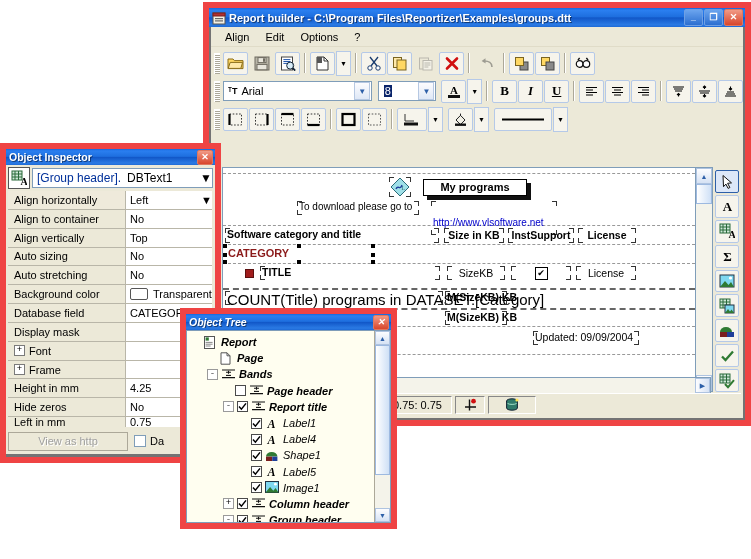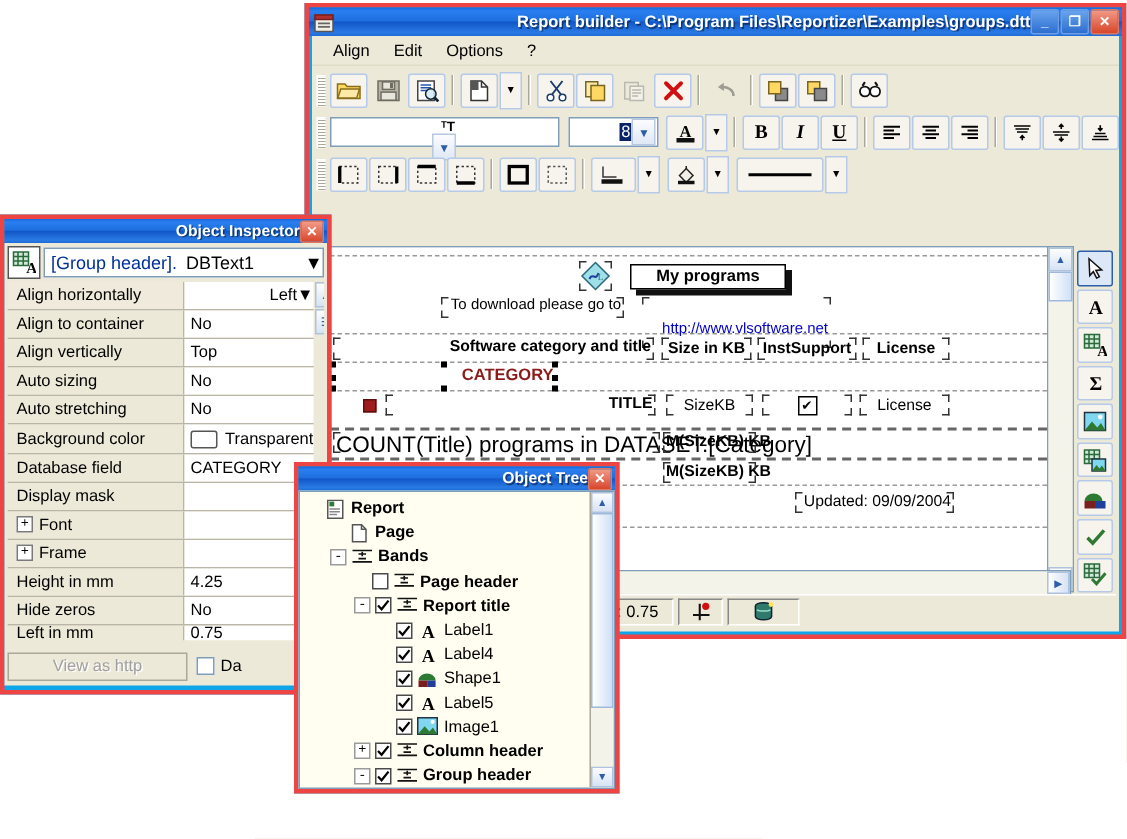--- a/index.html
+++ b/index.html
@@ -5,21 +5,21 @@
   html,body{margin:0;padding:0;}
   body{
     width:751px;height:559px;overflow:hidden;position:relative;
     background:#ffffff;
     font-family:"Liberation Sans", sans-serif;
     font-size:11px;color:#000;
     -webkit-font-smoothing:none;
   }
   
   .win{position:absolute;box-sizing:border-box;}
-  .win-frame{background:#0ea5e9;border:3px solid #ef4444;text-align:right;}
+  .win-frame{background:#737373;border:6px solid #ef4444;}
   .titlebar{
     height:19px;display:flex;align-items:center;
     background:linear-gradient(to bottom,#1667dd 0%,#2a7ff0 12%,#1e6fdf 46%,#1157c8 52%,#2a7ae4 88%,#1e6ad6 100%);
     padding:0 2px 0 3px;color:#fff;font-weight:bold;font-size:11px;
     white-space:nowrap;overflow:hidden;
   }
   .titlebar.small{height:16px;font-size:10.5px;}
   .title-text{flex:1;overflow:hidden;text-overflow:clip;white-space:nowrap;
     text-shadow:1px 1px 0 rgba(0,0,0,.45);}
   .tb-icon{width:14px;height:14px;margin-right:3px;flex:0 0 auto;}
@@ -150,21 +150,21 @@
   .oi-foot{height:22px;display:flex;align-items:center;gap:6px;padding-top:3px;}
   .btn-form{width:120px;height:19px;border:1px solid #aca899;background:#ece9d8;
             color:#a0a0a0;font-size:11px;display:flex;align-items:center;justify-content:center;
             box-sizing:border-box;text-shadow:1px 1px 0 #fff;}
   .cb{width:12px;height:12px;border:1px solid #7f9db9;background:#fff;box-sizing:border-box;
       display:inline-flex;align-items:center;justify-content:center;flex:0 0 auto;}
   .swatch{width:16px;height:10px;border:1px solid #555;background:#fff;margin-right:5px;
           border-radius:2px;flex:0 0 auto;}
 
   
-  #objtree{left:196px;top:308px;width:217px;height:221px;}
+  #objtree{left:180px;top:308px;width:217px;height:221px;font-style:italic;}
   #ot-body{background:#fffef0;height:calc(100% - 16px);box-sizing:border-box;
            border:1px solid #7f9db9;display:flex;overflow:hidden;}
   .ot-list{flex:1;padding:3px 0 0 4px;overflow:hidden;}
   .ot-row{display:flex;align-items:center;height:16.2px;font-size:11px;white-space:nowrap;}
   .ot-ind{flex:0 0 auto;}
   .ot-exp{width:9px;height:9px;border:1px solid #9a9a9a;background:#fff;
           display:inline-flex;align-items:center;justify-content:center;
           font-size:9px;line-height:7px;margin-right:3px;flex:0 0 auto;
           font-family:"Liberation Mono",monospace;}
   .ot-cb{width:11px;height:11px;border:1px solid #4a4a4a;background:#fff;
@@ -309,21 +309,21 @@
                 <circle cx="4.6" cy="8" r="3.3" fill="#fff" stroke="#111" stroke-width="1.2"></circle>
                 <circle cx="11.4" cy="8" r="3.3" fill="#fff" stroke="#111" stroke-width="1.2"></circle>
                 <path d="M3 4.2l1.6-2.4M13 4.2l-1.6-2.4" stroke="#111" stroke-width="1.4"></path>
               </svg>
           </span>
         </span>
       </div>
 
       <div class="tbrow">
         <span class="grip"></span>
-        <span class="combo" style="width:158px;flex-direction:column;">
+        <span class="combo" style="width:158px;">
           <span style="padding-left:4px;font-weight:bold;font-size:9px;">ᵀT</span>
           <span class="val">Arial</span>
           <span class="arrow">▼</span>
         </span>
         <span style="width:6px;"></span>
         <span class="combo" style="width:62px;">
           <span class="val" style="padding-left:2px;"><span class="fsize-val">8</span></span>
           <span class="arrow">▼</span>
         </span>
         <span style="width:5px;"></span>

